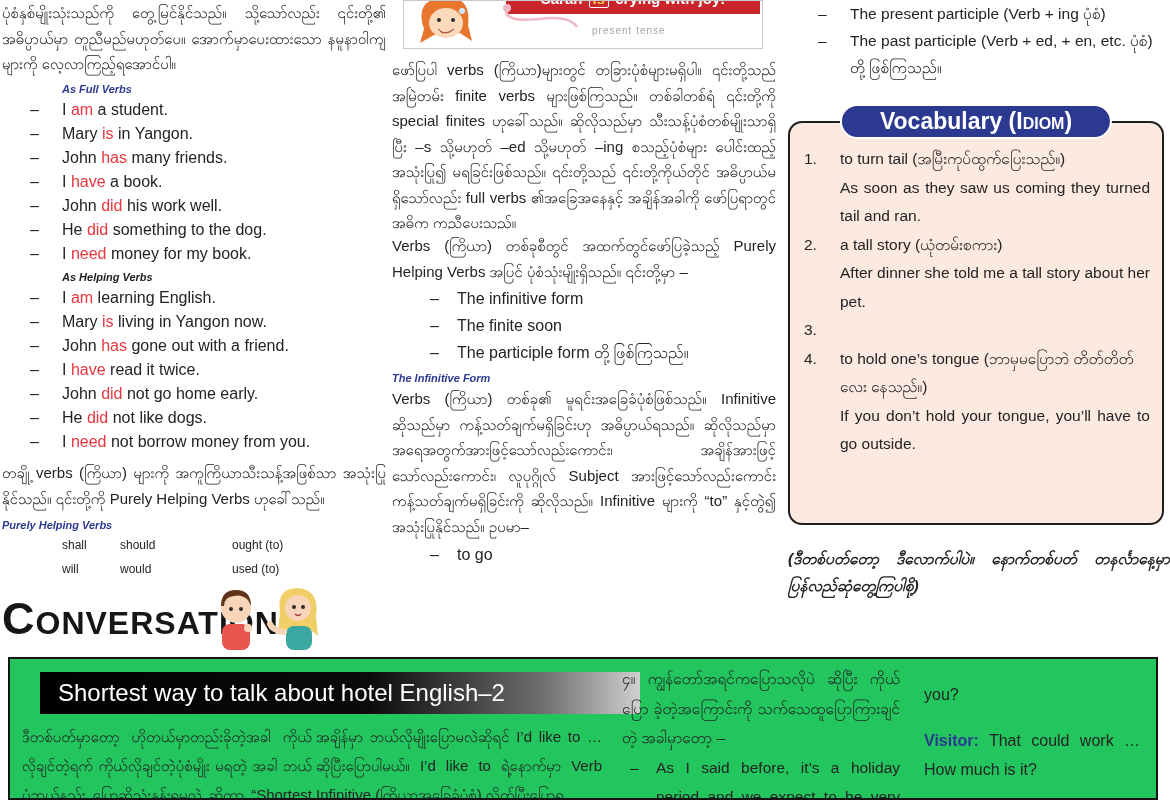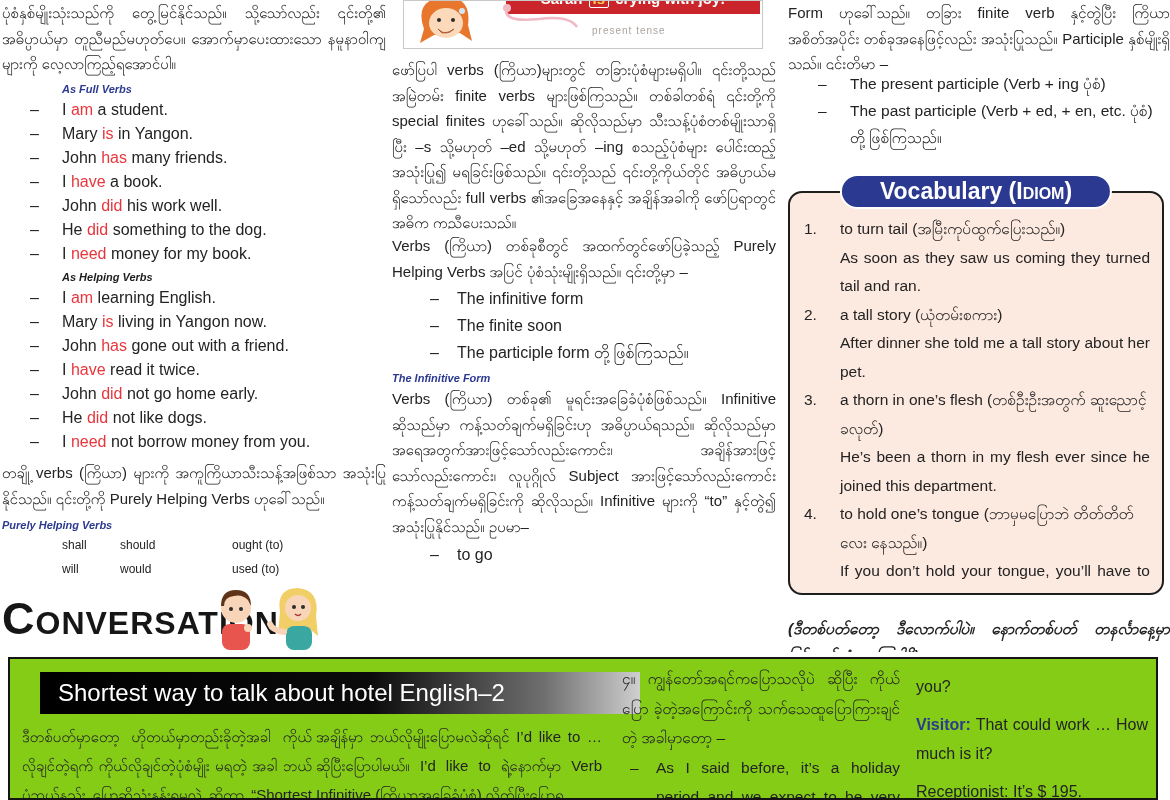--- a/index.html
+++ b/index.html
@@ -65,35 +65,35 @@
         padding:22px 8px 6px 4px;height:372px;overflow:hidden;}
   .idiom{display:flex;font-size:15.5px;line-height:28.5px;}
   .idiom .num{flex:0 0 36px;padding-left:10px;}
   .idiom .itext{flex:1;padding-right:4px;}
   .idiom .example{text-align:justify;}
   .closing{margin-top:20px;font-style:italic;font-weight:600;font-size:15.5px;
            line-height:27px;text-align:justify;}
 
   
   .convbox{position:absolute;left:8px;top:657px;width:1150px;height:143px;
-           border:2.5px solid #141414;background:#84cc16;overflow:hidden;box-sizing:border-box;}
+           border:2.5px solid #141414;background:#22c55e;overflow:hidden;box-sizing:border-box;}
   .cb-header{position:absolute;left:30px;top:13px;width:600px;height:42px;
         background:linear-gradient(90deg,#000 0%,#0b0b0b 55%,#6f6f6f 84%,#cfcfcf 100%);
         color:#fff;font-size:24px;line-height:42px;padding-left:18px;box-sizing:border-box;
         font-weight:400;white-space:nowrap;}
   .cb-col{position:absolute;font-size:15px;line-height:29px;text-align:justify;overflow:hidden;}
   .cb-c1{left:12px;top:63px;width:290px;height:78px;}
   .cb-c2{left:306px;top:63px;width:286px;height:78px;}
   .cb-c3{left:612px;top:5px;width:278px;height:136px;font-size:15.5px;line-height:29.5px;}
   .cb-c4{left:898px;top:5px;width:248px;height:136px;font-size:16px;line-height:29.5px;}
   .cb-bullet{display:flex;}
   .cb-bullet .dash{flex:0 0 26px;padding-left:8px;}
   .cb-bullet .btxt{flex:1;text-align:justify;}
   .speaker{color:#2b3990;font-weight:bold;}
-  .cb-c4 p{margin:8px;}
+  .cb-c4 p{margin:16px;}
 </style>
 </head>
 <body>
 
 <div class="page">
 
   <div class="col-left">
     <p class="bm intro">ပုံစံနှစ်မျိုးသုံးသည်ကို တွေ့မြင်နိုင်သည်။ သို့သော်လည်း ၎င်းတို့၏ အဓိပ္ပာယ်မှာ တူညီမည်မဟုတ်ပေ။ အောက်မှာပေးထားသော နမူနာဝါကျများကို လေ့လာကြည့်ရအောင်ပါ။</p>
 
     <div class="heading blue h-indent">As Full Verbs</div>
@@ -244,21 +244,20 @@
     <div>
       <div class="mlist">
           <span class="dash">–</span>
           <span>to go</span>
         </div>
 
     </div>
   </div>
 
   <div class="col-right">
-    <p class="bm r-para1">Form ဟုခေါ်သည်။ တခြား finite verb နှင့်တွဲပြီး ကြိယာအစိတ်အပိုင်း တစ်ခုအနေဖြင့်လည်း အသုံးပြုသည်။ Participle နှစ်မျိုးရှိသည်။ ၎င်းတို့မှာ –</p>
 
     <div>
       <div class="rlist">
           <span class="dash">–</span>
           <span>The present participle (Verb + ing ပုံစံ)</span>
         </div>
       <div class="rlist">
           <span class="dash">–</span>
           <span>The past participle (Verb + ed, + en, etc. ပုံစံ) တို့ဖြစ်ကြသည်။</span>
         </div>
@@ -279,24 +278,20 @@
         </div>
         <div class="idiom">
           <span class="num">2.</span>
           <span class="itext">
               <div>a tall story (ယုံတမ်းစကား)</div>
               <div class="example">After dinner she told me a tall story about her pet.</div>
             </span>
         </div>
         <div class="idiom">
           <span class="num">3.</span>
-          <span class="itext">
-              <div>a thorn in one’s flesh (တစ်ဦးဦးအတွက် ဆူးညောင့်ခလုတ်)</div>
-              <div class="example">He’s been a thorn in my flesh ever since he joined this department.</div>
-            </span>
         </div>
         <div class="idiom">
           <span class="num">4.</span>
           <span class="itext">
               <div>to hold one’s tongue (ဘာမှမပြောဘဲ တိတ်တိတ်လေး နေသည်။)</div>
               <div class="example">If you don’t hold your tongue, you’ll have to go outside.</div>
             </span>
         </div>
 
       </div>

